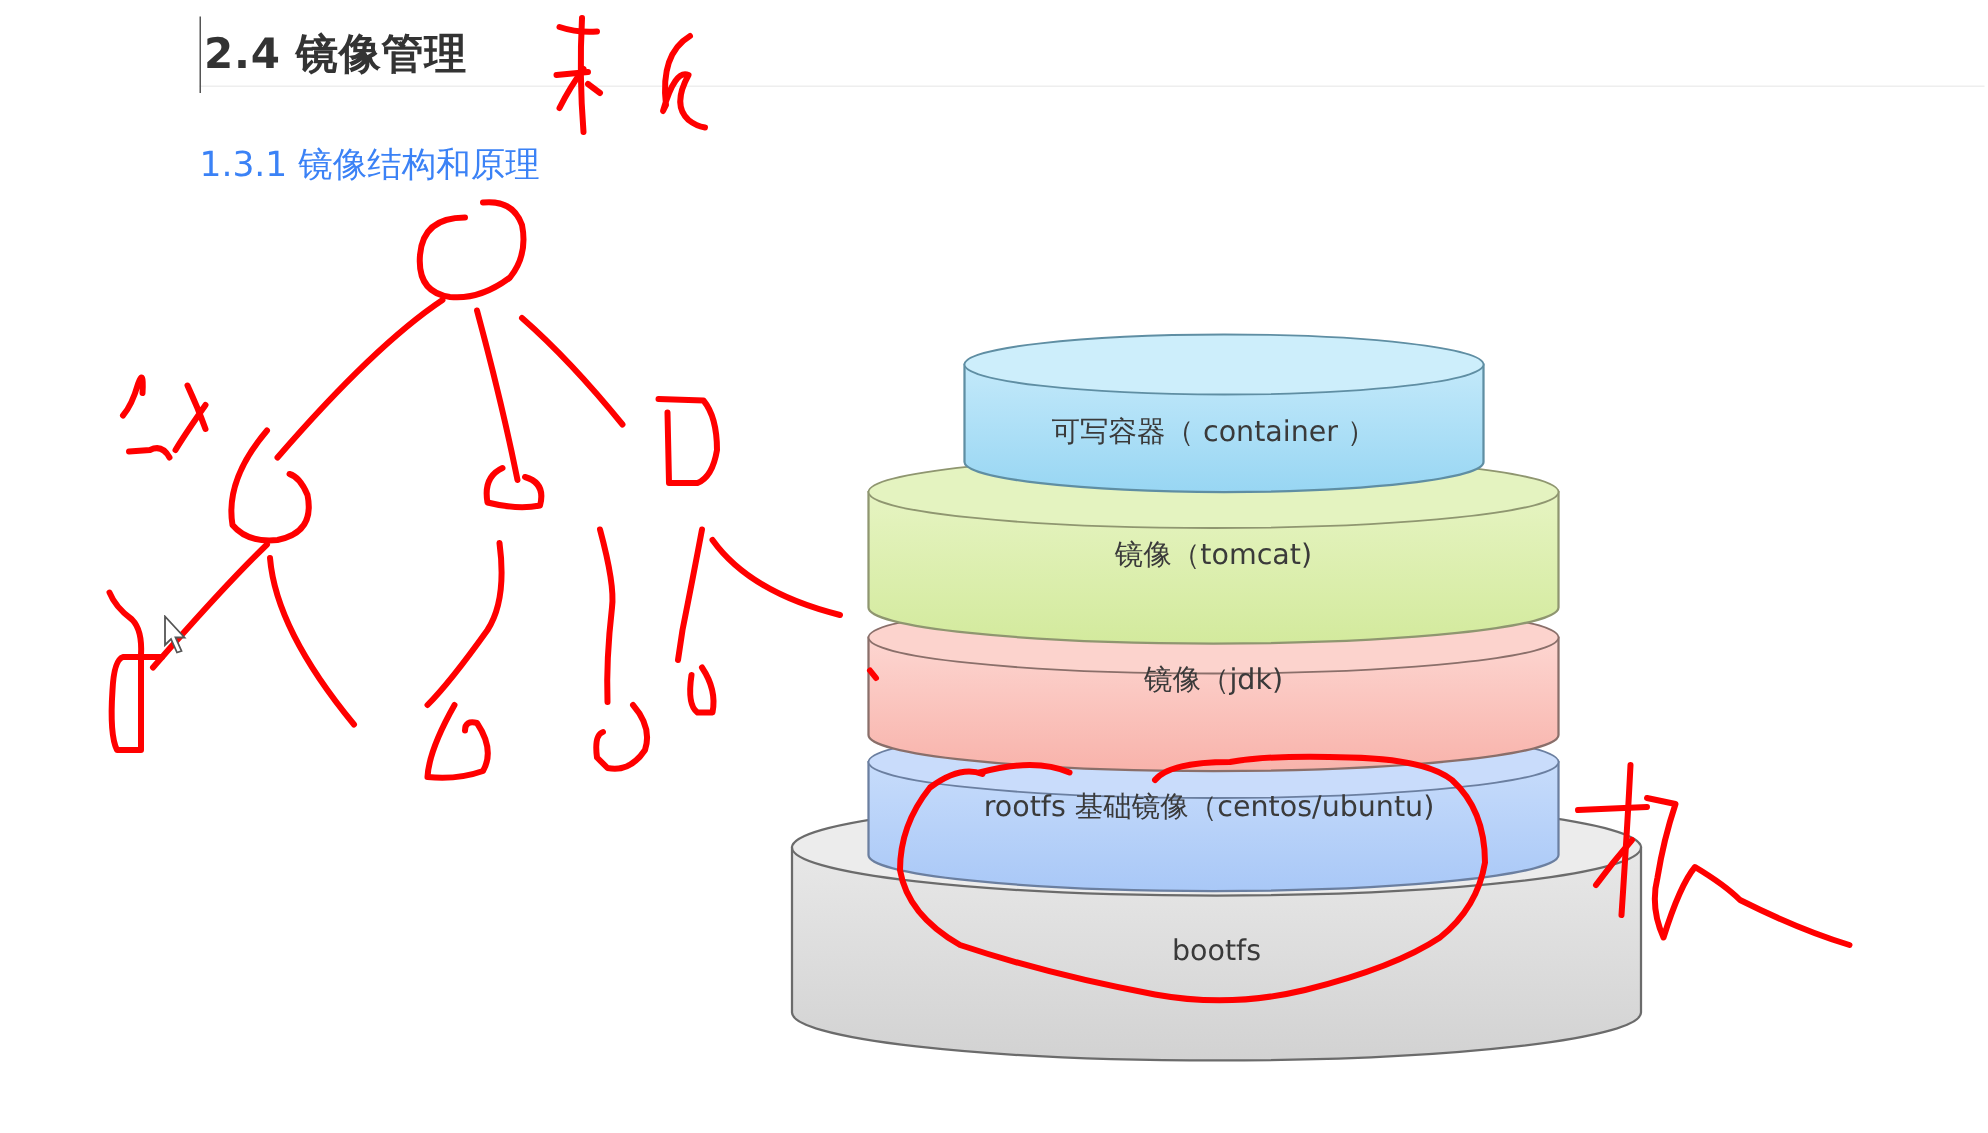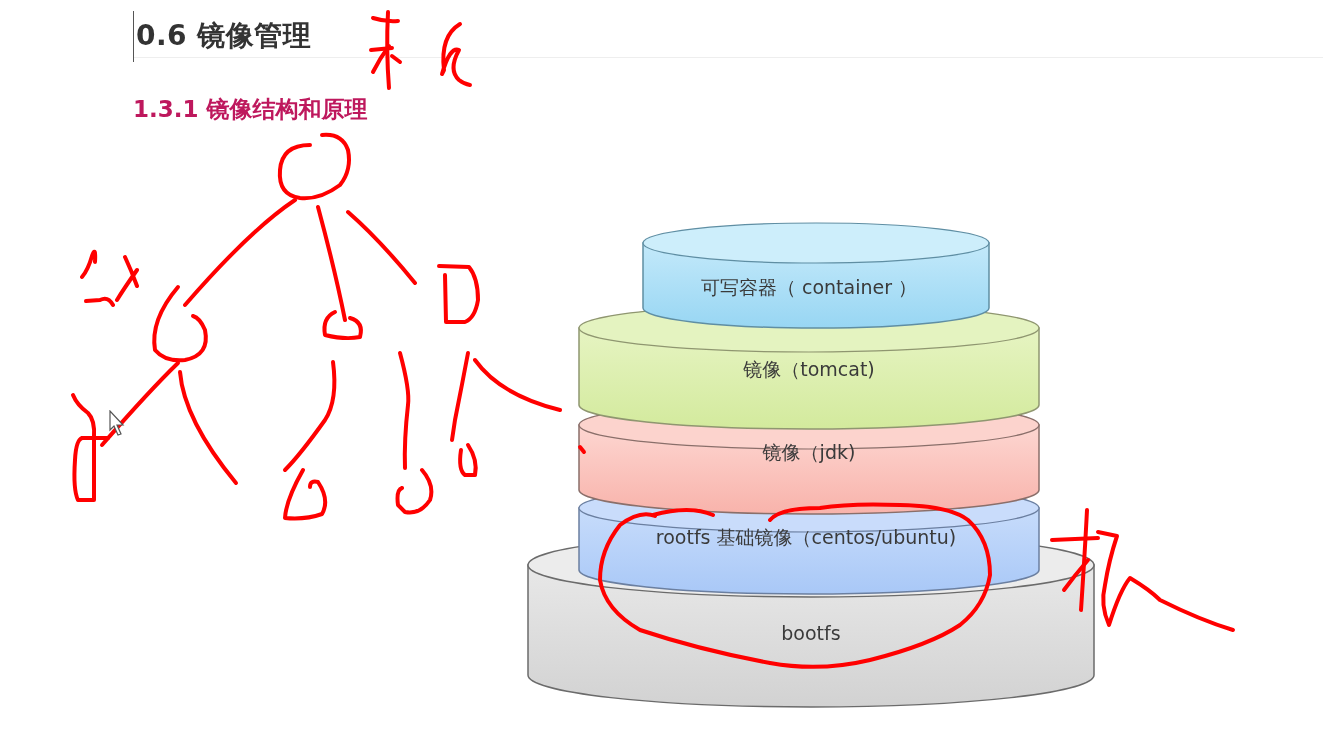--- a/index.html
+++ b/index.html
@@ -40,22 +40,22 @@
       font-weight: bold;
       color: #333333;
       letter-spacing: 0.5px;
       white-space: nowrap;
     }
     .doc-heading-h3 {
       position: absolute;
       left: 133px;
       top: 94px;
       font-size: 23px;
-      font-weight: bold;
-      color: #be185d;
+      font-weight: normal;
+      color: #3b82f6;
       white-space: nowrap;
     }
     .diagram-svg {
       position: absolute;
       left: 0;
       top: 0;
       width: 1325px;
       height: 755px;
     }
     .layer-label {
@@ -74,21 +74,21 @@
       position: absolute;
       left: 109px;
       top: 410px;
     }
   </style>
 </head>
 <body>
 
 <div class="doc-heading-h2">
   <div class="text-caret"></div>
-  <span class="h-text">0.6 镜像管理</span>
+  <span class="h-text">2.4 镜像管理</span>
 </div>
 <div class="doc-heading-h3">1.3.1 镜像结构和原理</div>
 
 <svg class="diagram-svg" viewBox="0 0 1325 755" xmlns="http://www.w3.org/2000/svg">
   <defs>
     <linearGradient id="gBoot" x1="0" y1="0" x2="0" y2="1">
       <stop offset="0" stop-color="#e8e8e8"></stop>
       <stop offset="1" stop-color="#d2d2d2"></stop>
     </linearGradient>
     <linearGradient id="gRoot" x1="0" y1="0" x2="0" y2="1">

